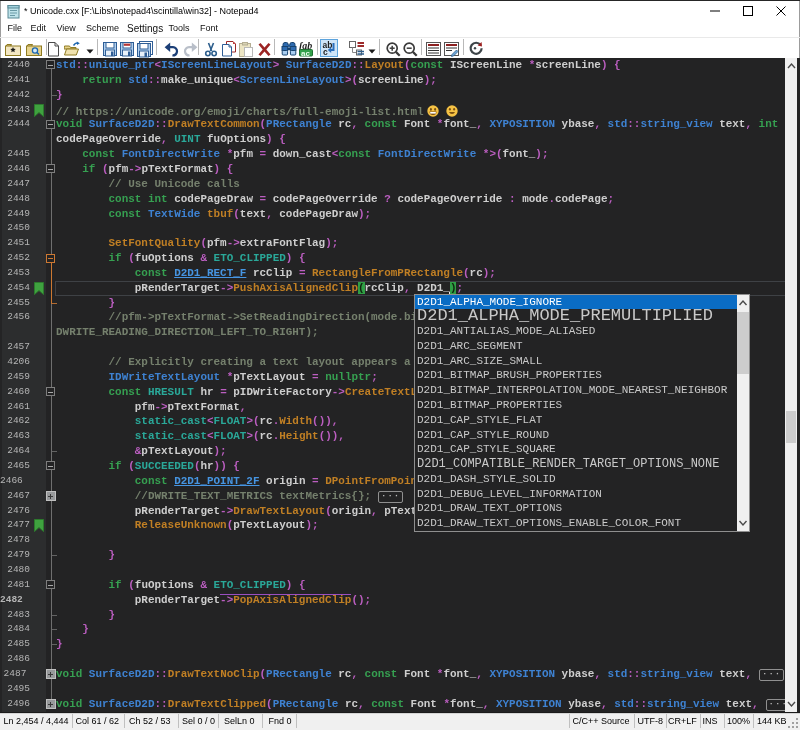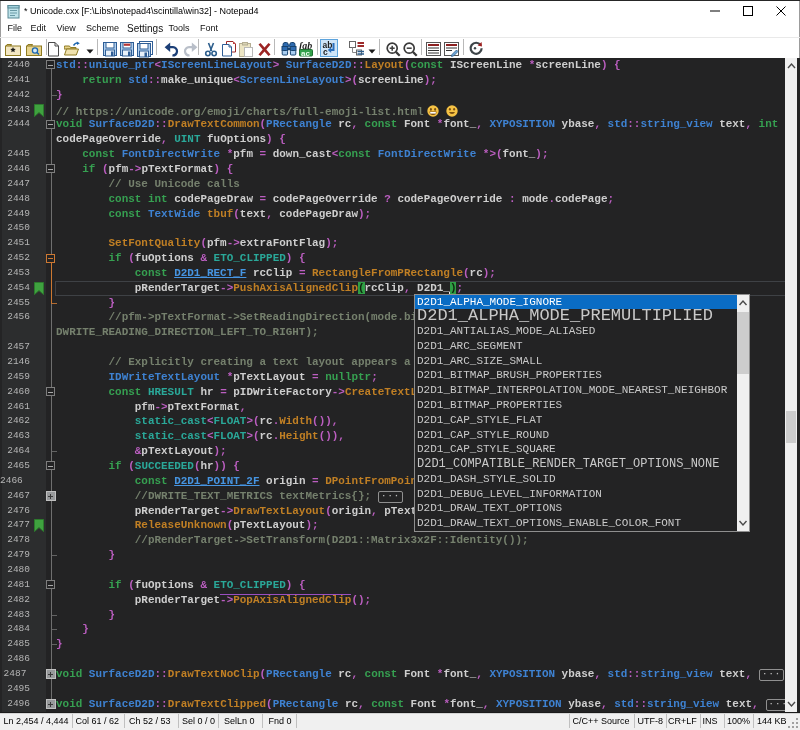--- a/index.html
+++ b/index.html
@@ -225,21 +225,21 @@
 <div class="abs mono" style="left:0;top:265.93px;width:30px;text-align:right;color:#b5b5b5;font-size:9.5px;font-weight:normal">2453</div>
 <div class="abs mono" style="left:56.0px;top:265.93px"><span class="w">&nbsp;&nbsp;&nbsp;&nbsp;&nbsp;&nbsp;&nbsp;&nbsp;&nbsp;&nbsp;&nbsp;&nbsp;</span><span class="k">const</span><span class="w">&nbsp;</span><span class="u">D2D1_RECT_F</span><span class="w">&nbsp;rcClip&nbsp;</span><span class="o">=</span><span class="w">&nbsp;</span><span class="f">RectangleFromPRectangle</span><span class="o">(</span><span class="w">rc</span><span class="o">);</span></div>
 <div class="abs mono" style="left:0;top:280.78px;width:30px;text-align:right;color:#b5b5b5;font-size:9.5px;font-weight:normal">2454</div>
 <div class="abs mono" style="left:56.0px;top:280.78px"><span class="w">&nbsp;&nbsp;&nbsp;&nbsp;&nbsp;&nbsp;&nbsp;&nbsp;&nbsp;&nbsp;&nbsp;&nbsp;</span><span class="w">pRenderTarget</span><span class="o">-&gt;</span><span class="f">PushAxisAlignedClip</span><span class="g">(</span><span class="w">rcClip</span><span class="o">,</span><span class="w">&nbsp;D2D1_</span><span style="display:inline-block;width:0;position:relative"><span style="position:absolute;left:-1px;top:1px;width:1.2px;height:13px;background:#e8e8e8"></span></span><span class="g">)</span><span class="o">;</span></div>
 <div class="abs mono" style="left:0;top:295.63px;width:30px;text-align:right;color:#b5b5b5;font-size:9.5px;font-weight:normal">2455</div>
 <div class="abs mono" style="left:56.0px;top:295.63px"><span class="w">&nbsp;&nbsp;&nbsp;&nbsp;&nbsp;&nbsp;&nbsp;&nbsp;</span><span class="o">}</span></div>
 <div class="abs mono" style="left:0;top:310.48px;width:30px;text-align:right;color:#b5b5b5;font-size:9.5px;font-weight:normal">2456</div>
 <div class="abs mono" style="left:56.0px;top:310.48px"><span class="w">&nbsp;&nbsp;&nbsp;&nbsp;&nbsp;&nbsp;&nbsp;&nbsp;</span><span class="c">//pfm-&gt;pTextFormat-&gt;SetReadingDirection(mode.bidirectional&nbsp;?&nbsp;DWRITE_READING_DIRECTION_RIGHT_TO</span></div>
 <div class="abs mono" style="left:56.0px;top:325.34px"><span class="c">DWRITE_READING_DIRECTION_LEFT_TO_RIGHT);</span></div>
 <div class="abs mono" style="left:0;top:340.19px;width:30px;text-align:right;color:#b5b5b5;font-size:9.5px;font-weight:normal">2457</div>
-<div class="abs mono" style="left:0;top:355.04px;width:30px;text-align:right;color:#b5b5b5;font-size:9.5px;font-weight:normal">2146</div>
+<div class="abs mono" style="left:0;top:355.04px;width:30px;text-align:right;color:#b5b5b5;font-size:9.5px;font-weight:normal">4206</div>
 <div class="abs mono" style="left:56.0px;top:355.04px"><span class="w">&nbsp;&nbsp;&nbsp;&nbsp;&nbsp;&nbsp;&nbsp;&nbsp;</span><span class="c">//&nbsp;Explicitly&nbsp;creating&nbsp;a&nbsp;text&nbsp;layout&nbsp;appears&nbsp;a&nbsp;little&nbsp;faster</span></div>
 <div class="abs mono" style="left:0;top:369.89px;width:30px;text-align:right;color:#b5b5b5;font-size:9.5px;font-weight:normal">2459</div>
 <div class="abs mono" style="left:56.0px;top:369.89px"><span class="w">&nbsp;&nbsp;&nbsp;&nbsp;&nbsp;&nbsp;&nbsp;&nbsp;</span><span class="t">IDWriteTextLayout</span><span class="w">&nbsp;</span><span class="o">*</span><span class="w">pTextLayout&nbsp;</span><span class="o">=</span><span class="w">&nbsp;</span><span class="k">nullptr</span><span class="o">;</span></div>
 <div class="abs mono" style="left:0;top:384.74px;width:30px;text-align:right;color:#b5b5b5;font-size:9.5px;font-weight:normal">2460</div>
 <div class="abs mono" style="left:56.0px;top:384.74px"><span class="w">&nbsp;&nbsp;&nbsp;&nbsp;&nbsp;&nbsp;&nbsp;&nbsp;</span><span class="k">const</span><span class="w">&nbsp;</span><span class="m">HRESULT</span><span class="w">&nbsp;hr&nbsp;</span><span class="o">=</span><span class="w">&nbsp;pIDWriteFactory</span><span class="o">-&gt;</span><span class="f">CreateTextLayout</span><span class="o">(</span><span class="w">tbuf</span><span class="o">.</span><span class="w">buffer</span><span class="o">,</span><span class="w">&nbsp;tbuf</span><span class="o">.</span><span class="w">tlen</span><span class="o">,</span></div>
 <div class="abs mono" style="left:0;top:399.60px;width:30px;text-align:right;color:#b5b5b5;font-size:9.5px;font-weight:normal">2461</div>
 <div class="abs mono" style="left:56.0px;top:399.60px"><span class="w">&nbsp;&nbsp;&nbsp;&nbsp;&nbsp;&nbsp;&nbsp;&nbsp;&nbsp;&nbsp;&nbsp;&nbsp;</span><span class="w">pfm</span><span class="o">-&gt;</span><span class="w">pTextFormat</span><span class="o">,</span></div>
 <div class="abs mono" style="left:0;top:414.45px;width:30px;text-align:right;color:#b5b5b5;font-size:9.5px;font-weight:normal">2462</div>
 <div class="abs mono" style="left:56.0px;top:414.45px"><span class="w">&nbsp;&nbsp;&nbsp;&nbsp;&nbsp;&nbsp;&nbsp;&nbsp;&nbsp;&nbsp;&nbsp;&nbsp;</span><span class="m">static_cast</span><span class="o">&lt;</span><span class="m">FLOAT</span><span class="o">&gt;(</span><span class="w">rc</span><span class="o">.</span><span class="f">Width</span><span class="o">()),</span></div>
 <div class="abs mono" style="left:0;top:429.30px;width:30px;text-align:right;color:#b5b5b5;font-size:9.5px;font-weight:normal">2463</div>
@@ -250,27 +250,27 @@
 <div class="abs mono" style="left:56.0px;top:459.00px"><span class="w">&nbsp;&nbsp;&nbsp;&nbsp;&nbsp;&nbsp;&nbsp;&nbsp;</span><span class="k">if</span><span class="w">&nbsp;</span><span class="o">(</span><span class="m">SUCCEEDED</span><span class="o">(</span><span class="w">hr</span><span class="o">))</span><span class="w">&nbsp;</span><span class="o">{</span></div>
 <div class="abs mono" style="left:0;top:473.86px;width:30px;text-align:left;color:#b5b5b5;font-size:9.5px;font-weight:normal">2466</div>
 <div class="abs mono" style="left:56.0px;top:473.86px"><span class="w">&nbsp;&nbsp;&nbsp;&nbsp;&nbsp;&nbsp;&nbsp;&nbsp;&nbsp;&nbsp;&nbsp;&nbsp;</span><span class="k">const</span><span class="w">&nbsp;</span><span class="u">D2D1_POINT_2F</span><span class="w">&nbsp;origin&nbsp;</span><span class="o">=</span><span class="w">&nbsp;</span><span class="f">DPointFromPoint</span><span class="o">(</span><span class="f">Point</span><span class="o">(</span><span class="w">rc</span><span class="o">.</span><span class="w">left</span><span class="o">,</span><span class="w">&nbsp;ybase&nbsp;</span><span class="o">-</span><span class="w">&nbsp;pfm</span><span class="o">-&gt;</span><span class="w">yAscent</span><span class="o">));</span></div>
 <div class="abs mono" style="left:0;top:488.71px;width:30px;text-align:right;color:#b5b5b5;font-size:9.5px;font-weight:normal">2467</div>
 <div class="abs mono" style="left:56.0px;top:488.71px"><span class="w">&nbsp;&nbsp;&nbsp;&nbsp;&nbsp;&nbsp;&nbsp;&nbsp;&nbsp;&nbsp;&nbsp;&nbsp;</span><span class="c">//DWRITE_TEXT_METRICS&nbsp;textMetrics{};</span><span style="display:inline-block;position:relative;top:-1px;margin-left:7px;border:1px solid #909090;border-radius:2px;color:#b8b8b8;font-size:9px;line-height:8px;padding:0 2px 2px 2px;letter-spacing:1px">···</span></div>
 <div class="abs mono" style="left:0;top:503.56px;width:30px;text-align:right;color:#b5b5b5;font-size:9.5px;font-weight:normal">2476</div>
 <div class="abs mono" style="left:56.0px;top:503.56px"><span class="w">&nbsp;&nbsp;&nbsp;&nbsp;&nbsp;&nbsp;&nbsp;&nbsp;&nbsp;&nbsp;&nbsp;&nbsp;</span><span class="w">pRenderTarget</span><span class="o">-&gt;</span><span class="f">DrawTextLayout</span><span class="o">(</span><span class="w">origin</span><span class="o">,</span><span class="w">&nbsp;pTextLayout</span><span class="o">,</span><span class="w">&nbsp;pBrush</span><span class="o">,</span><span class="w">&nbsp;d2dDrawTextOptions</span><span class="o">);</span></div>
 <div class="abs mono" style="left:0;top:518.41px;width:30px;text-align:right;color:#b5b5b5;font-size:9.5px;font-weight:normal">2477</div>
 <div class="abs mono" style="left:56.0px;top:518.41px"><span class="w">&nbsp;&nbsp;&nbsp;&nbsp;&nbsp;&nbsp;&nbsp;&nbsp;&nbsp;&nbsp;&nbsp;&nbsp;</span><span class="f">ReleaseUnknown</span><span class="o">(</span><span class="w">pTextLayout</span><span class="o">);</span></div>
 <div class="abs mono" style="left:0;top:533.26px;width:30px;text-align:right;color:#b5b5b5;font-size:9.5px;font-weight:normal">2478</div>
-<div class="abs mono" style="left:56.0px;top:533.26px"><span class="w">&nbsp;&nbsp;&nbsp;&nbsp;&nbsp;&nbsp;&nbsp;&nbsp;&nbsp;&nbsp;&nbsp;&nbsp;</span><span class="c">//pRenderTarget-&gt;SetTransform(D2D1::Matrix3x2F::Identity());</span></div>
+<div class="abs mono" style="left:56.0px;top:533.26px"><span class="w">&nbsp;&nbsp;&nbsp;&nbsp;&nbsp;&nbsp;&nbsp;&nbsp;&nbsp;&nbsp;&nbsp;&nbsp;</span></div>
 <div class="abs mono" style="left:0;top:548.12px;width:30px;text-align:right;color:#b5b5b5;font-size:9.5px;font-weight:normal">2479</div>
 <div class="abs mono" style="left:56.0px;top:548.12px"><span class="w">&nbsp;&nbsp;&nbsp;&nbsp;&nbsp;&nbsp;&nbsp;&nbsp;</span><span class="o">}</span></div>
 <div class="abs mono" style="left:0;top:562.97px;width:30px;text-align:right;color:#b5b5b5;font-size:9.5px;font-weight:normal">2480</div>
 <div class="abs mono" style="left:0;top:577.82px;width:30px;text-align:right;color:#b5b5b5;font-size:9.5px;font-weight:normal">2481</div>
 <div class="abs mono" style="left:56.0px;top:577.82px"><span class="w">&nbsp;&nbsp;&nbsp;&nbsp;&nbsp;&nbsp;&nbsp;&nbsp;</span><span class="k">if</span><span class="w">&nbsp;</span><span class="o">(</span><span class="w">fuOptions&nbsp;</span><span class="o">&amp;</span><span class="w">&nbsp;</span><span class="m">ETO_CLIPPED</span><span class="o">)</span><span class="w">&nbsp;</span><span class="o">{</span></div>
-<div class="abs mono" style="left:0;top:592.67px;width:30px;text-align:right;color:#b5b5b5;font-size:9.5px;font-weight:normal">2482</div>
+<div class="abs mono" style="left:0;top:592.67px;width:30px;text-align:left;color:#b5b5b5;font-size:9.5px;font-weight:bold">2482</div>
 <div class="abs mono" style="left:56.0px;top:592.67px"><span class="w">&nbsp;&nbsp;&nbsp;&nbsp;&nbsp;&nbsp;&nbsp;&nbsp;&nbsp;&nbsp;&nbsp;&nbsp;</span><span class="w">pRenderTarget</span><span class="o">-&gt;</span><span class="f">PopAxisAlignedClip</span><span class="o">();</span></div>
 <div class="abs mono" style="left:0;top:607.52px;width:30px;text-align:right;color:#b5b5b5;font-size:9.5px;font-weight:normal">2483</div>
 <div class="abs mono" style="left:56.0px;top:607.52px"><span class="w">&nbsp;&nbsp;&nbsp;&nbsp;&nbsp;&nbsp;&nbsp;&nbsp;</span><span class="o">}</span></div>
 <div class="abs mono" style="left:0;top:622.38px;width:30px;text-align:right;color:#b5b5b5;font-size:9.5px;font-weight:normal">2484</div>
 <div class="abs mono" style="left:56.0px;top:622.38px"><span class="w">&nbsp;&nbsp;&nbsp;&nbsp;</span><span class="o">}</span></div>
 <div class="abs mono" style="left:0;top:637.23px;width:30px;text-align:right;color:#b5b5b5;font-size:9.5px;font-weight:normal">2485</div>
 <div class="abs mono" style="left:56.0px;top:637.23px"><span class="o">}</span></div>
 <div class="abs mono" style="left:0;top:652.08px;width:30px;text-align:right;color:#b5b5b5;font-size:9.5px;font-weight:normal">2486</div>
 <div class="abs mono" style="left:0;top:666.93px;width:30px;text-align:center;color:#b5b5b5;font-size:9.5px;font-weight:normal">2487</div>
 <div class="abs mono" style="left:56.0px;top:666.93px"><span class="k">void</span><span class="w">&nbsp;</span><span class="t">SurfaceD2D</span><span class="o">::</span><span class="f">DrawTextNoClip</span><span class="o">(</span><span class="t">PRectangle</span><span class="w">&nbsp;rc</span><span class="o">,</span><span class="w">&nbsp;</span><span class="k">const</span><span class="w">&nbsp;Font&nbsp;</span><span class="o">*</span><span class="w">font_</span><span class="o">,</span><span class="w">&nbsp;</span><span class="t">XYPOSITION</span><span class="w">&nbsp;ybase</span><span class="o">,</span><span class="w">&nbsp;</span><span class="t">std</span><span class="o">::</span><span class="t">string_view</span><span class="w">&nbsp;text</span><span class="o">,</span><span style="display:inline-block;position:relative;top:-1px;margin-left:7px;border:1px solid #909090;border-radius:2px;color:#b8b8b8;font-size:9px;line-height:8px;padding:0 2px 2px 2px;letter-spacing:1px">···</span></div>

